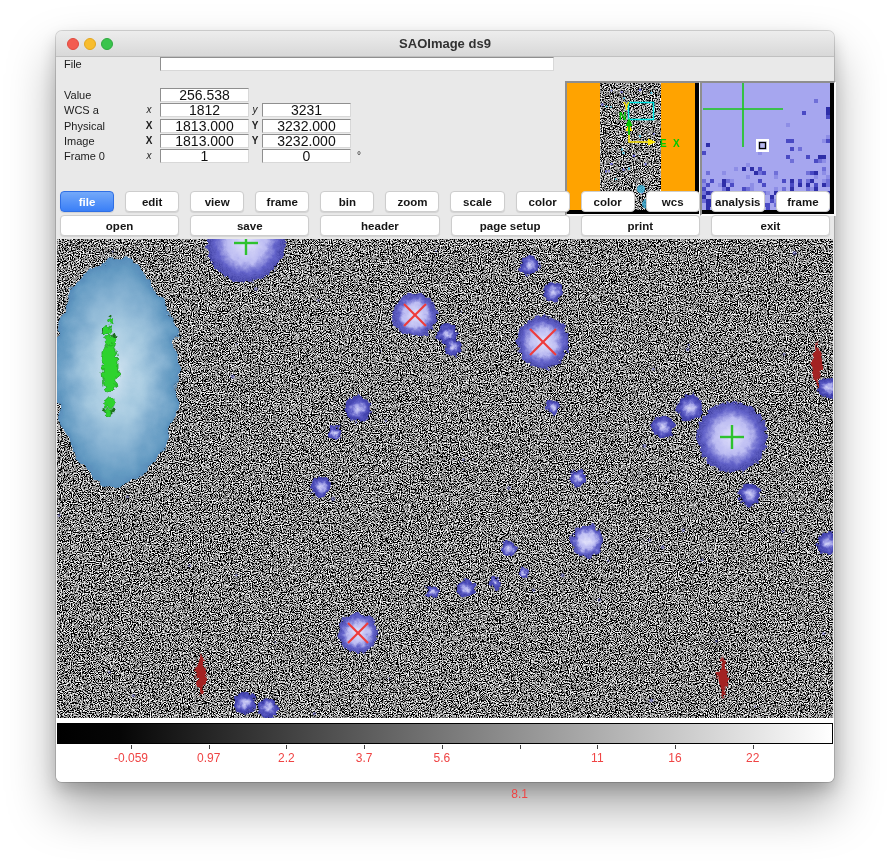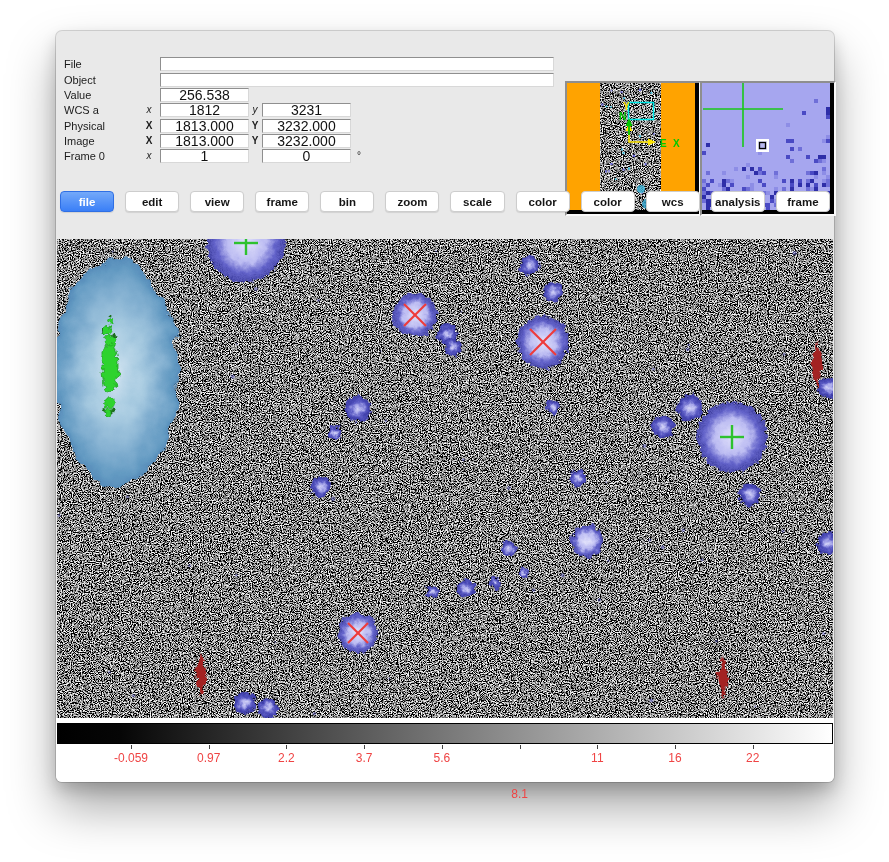--- a/index.html
+++ b/index.html
@@ -46,28 +46,30 @@
   .grad{position:absolute;top:5px;left:1px;width:774px;height:19px;border:1px solid #000;
         background:linear-gradient(to right,#000 0%,#060606 8%,#fff 100%)}
   .tickmark{position:absolute;top:27px;width:1px;height:4px;background:#444}
   .ticklabel{position:absolute;top:33px;transform:translateX(-50%);font-size:12px;color:#ef4444;white-space:nowrap}
 </style>
 </head>
 <body>
 
 <div class="window">
 
+  <div class="titlebar">
+    <span class="tl tl-red"></span>
+    <span class="tl tl-yellow"></span>
+    <span class="tl tl-green"></span>
+    <div class="title">SAOImage ds9</div>
+  </div>
 
   <div class="infopanel">
     <div class="irow" style="top:0px">
       <span class="ilabel">File</span>
-      <div class="field fieldlong"></div>
-    </div>
-    <div class="irow" style="top:15.5px">
-      <span class="ilabel">Object</span>
       <div class="field fieldlong"></div>
     </div>
     <div class="irow" style="top:31px">
       <span class="ilabel">Value</span>
       <div class="field f1">256.538</div>
     </div>
     <div class="irow" style="top:46px">
       <span class="ilabel">WCS a</span>
       <span class="axlab it ax1">x</span>
       <div class="field f1">1812</div>
@@ -340,20 +342,28 @@
       <button class="mbtn">frame</button>
       <button class="mbtn">bin</button>
       <button class="mbtn">zoom</button>
       <button class="mbtn">scale</button>
       <button class="mbtn">color</button>
       <button class="mbtn">color</button>
       <button class="mbtn">wcs</button>
       <button class="mbtn">analysis</button>
       <button class="mbtn">frame</button>
     </div>
+  <div class="menurow" id="tool-row">
+      <button class="mbtn">open</button>
+      <button class="mbtn">save</button>
+      <button class="mbtn">header</button>
+      <button class="mbtn">page setup</button>
+      <button class="mbtn">print</button>
+      <button class="mbtn">exit</button>
+    </div>
 
   <div class="imagearea">
     <svg id="sky" width="776" height="479">
       <defs>
         <filter id="nz" x="0" y="0" width="100%" height="100%">
           <feTurbulence type="fractalNoise" baseFrequency="0.9" numOctaves="2" seed="11" stitchTiles="stitch"></feTurbulence>
           <feColorMatrix type="matrix" values="3.4 0 0 0 -1.45  3.4 0 0 0 -1.45  3.4 0 0 0 -1.45  0 0 0 0 1"></feColorMatrix>
         </filter>
         <filter id="rf" x="-40%" y="-40%" width="180%" height="180%">
           <feTurbulence type="fractalNoise" baseFrequency="0.18" numOctaves="2" seed="5" result="t"></feTurbulence>

